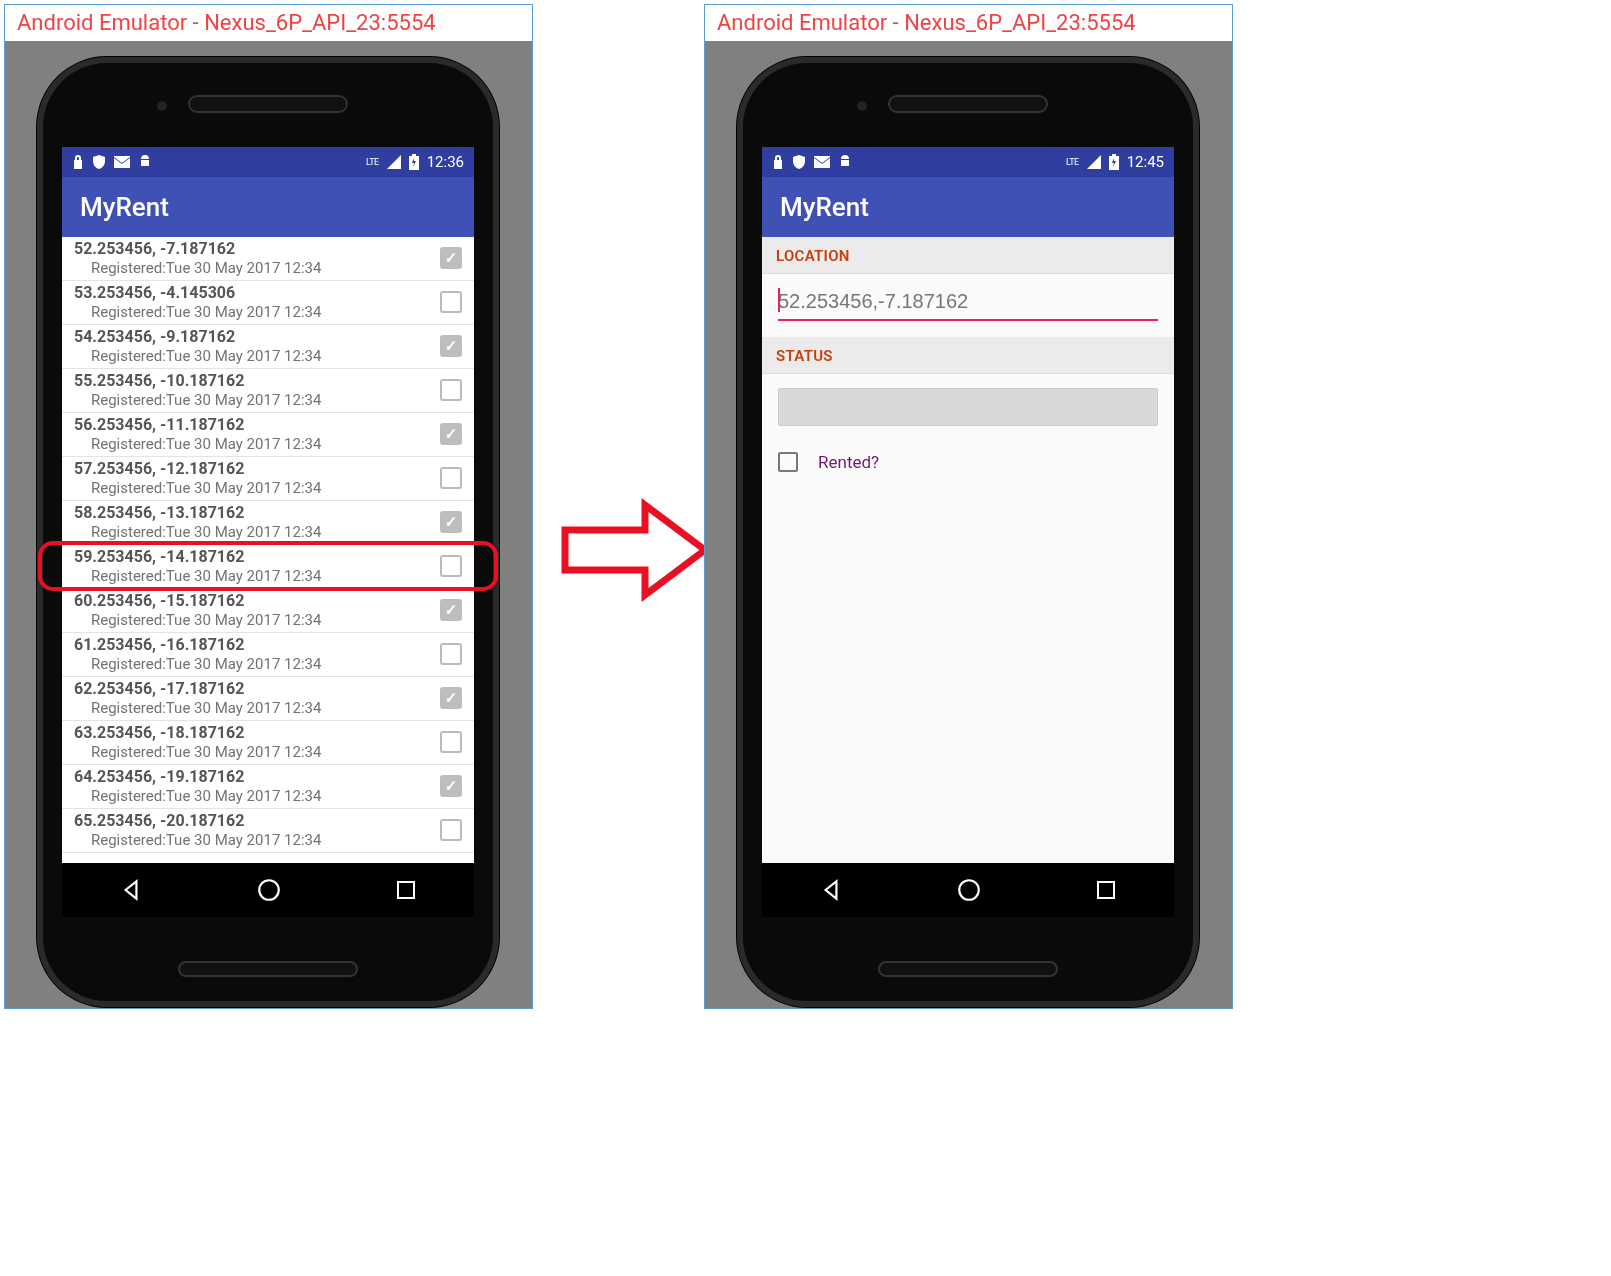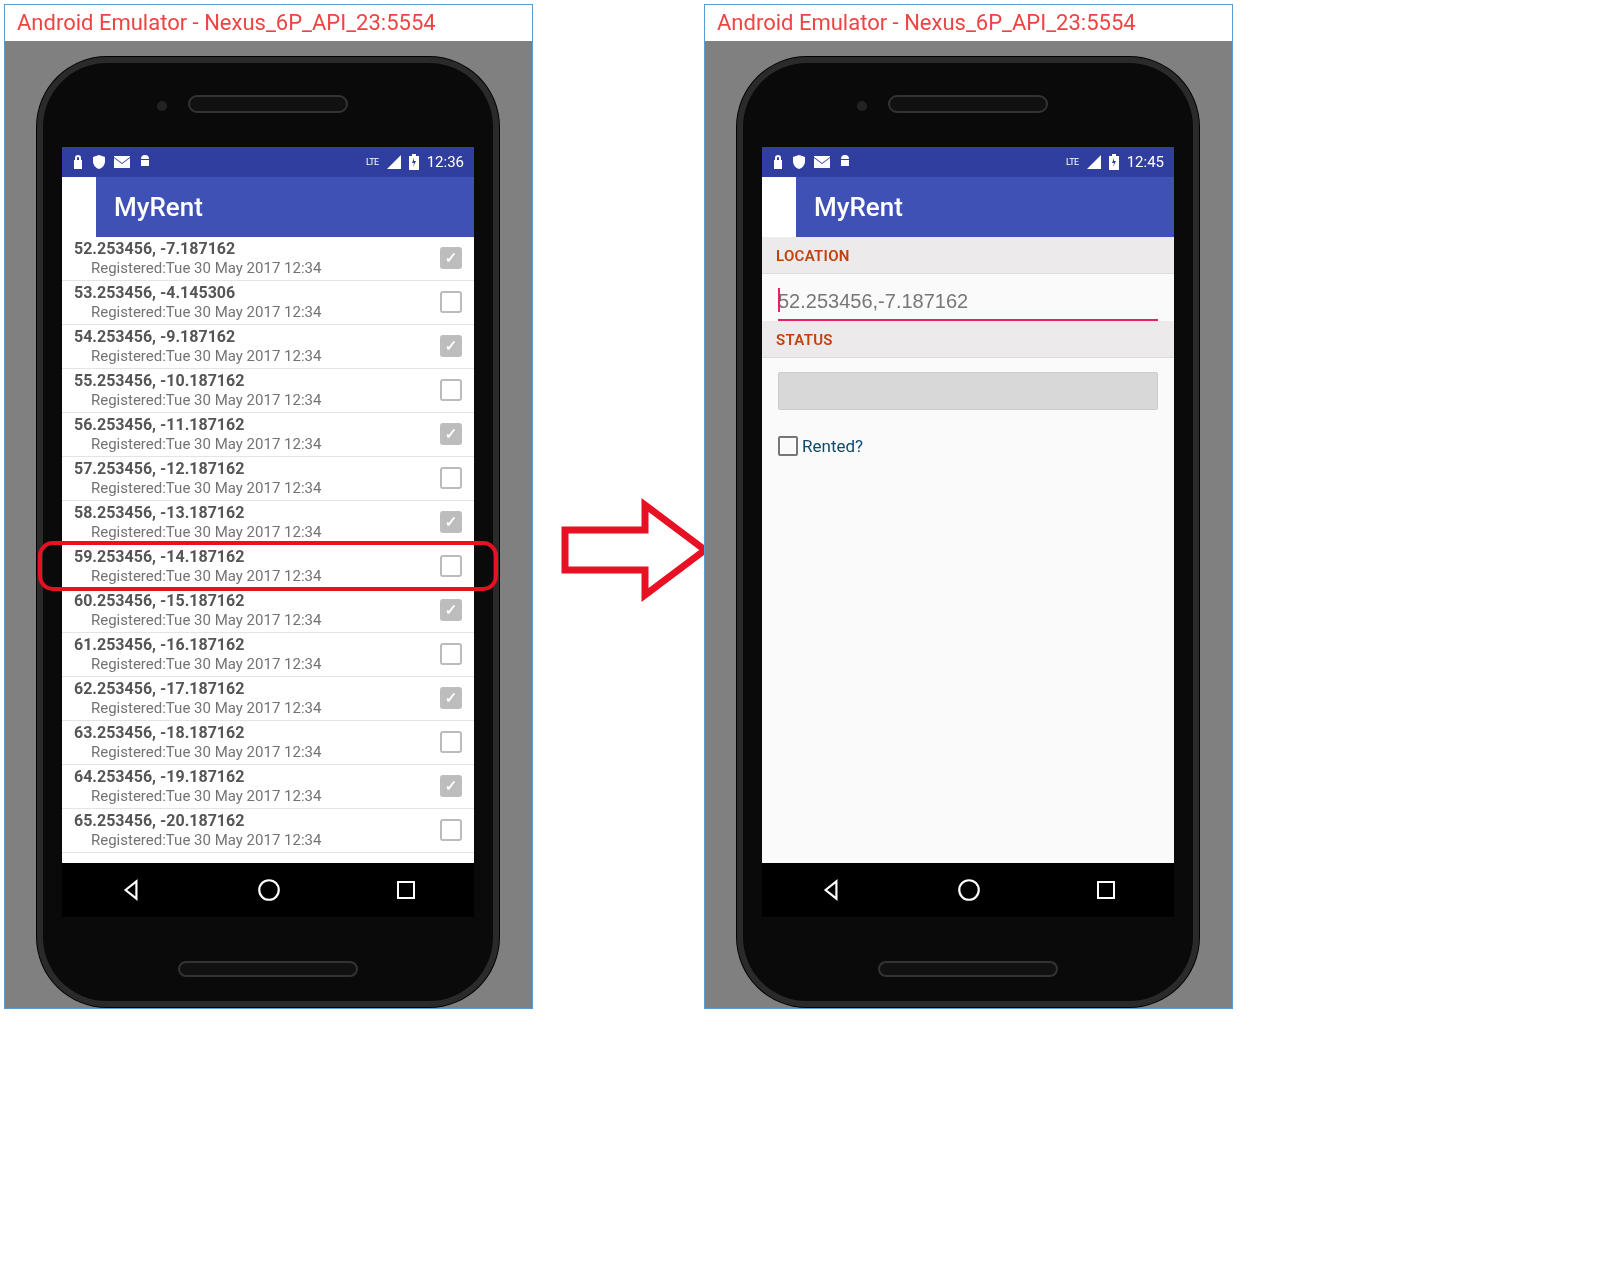--- a/index.html
+++ b/index.html
@@ -92,21 +92,20 @@
   
   .appbar {
     height: 60px;
     background: #3F51B5;
     color: #fff;
     display: flex;
     align-items: center;
     padding: 0 18px;
     font-size: 26px;
     font-weight: 500;
-    margin-left: 34px;
   }
   
   .list {
     flex: 1;
     overflow: hidden;
     background: #fff;
   }
   .list-row {
     border-bottom: 1px solid #e4e4e4;
     padding: 2px 12px 3px 12px;
@@ -147,21 +146,21 @@
   
   .section-head {
     background:#eceaea;
     color:#c2410c;
     font-size:15px;
     font-weight:600;
     padding: 10px 14px 8px 14px;
     letter-spacing:0.3px;
     border-bottom:1px solid #ddd;
   }
-  .loc-input-wrap { padding: 12px 16px 0 16px; }
+  .loc-input-wrap { padding: 12px 16px 16px 16px; }
   .loc-input {
     width:100%;
     border:none;
     border-bottom:2px solid #e91e63;
     font-size:20px;
     color:#777;
     padding: 4px 0 6px 0;
     outline:none;
     background:transparent;
   }
@@ -169,24 +168,24 @@
     position:absolute; width:2px; height:24px; background:#e91e63;
   }
   .status-body { padding: 14px 16px; }
   .status-box {
     height: 38px;
     background:#d8d8d8;
     border:1px solid #ccc;
     border-radius:2px;
   }
   .rented-row {
-    display:flex; align-items:center; gap:4px;
+    display:flex; align-items:center; gap:20px;
     padding: 12px 16px;
     font-size:17px;
-    color:#0c4a6e;
+    color:#701a75;
   }
   .chk2 {
     width:20px; height:20px;
     border:2px solid #777;
     border-radius:2px;
   }
   
   .arrow {
     position:absolute;
     left: 560px;

